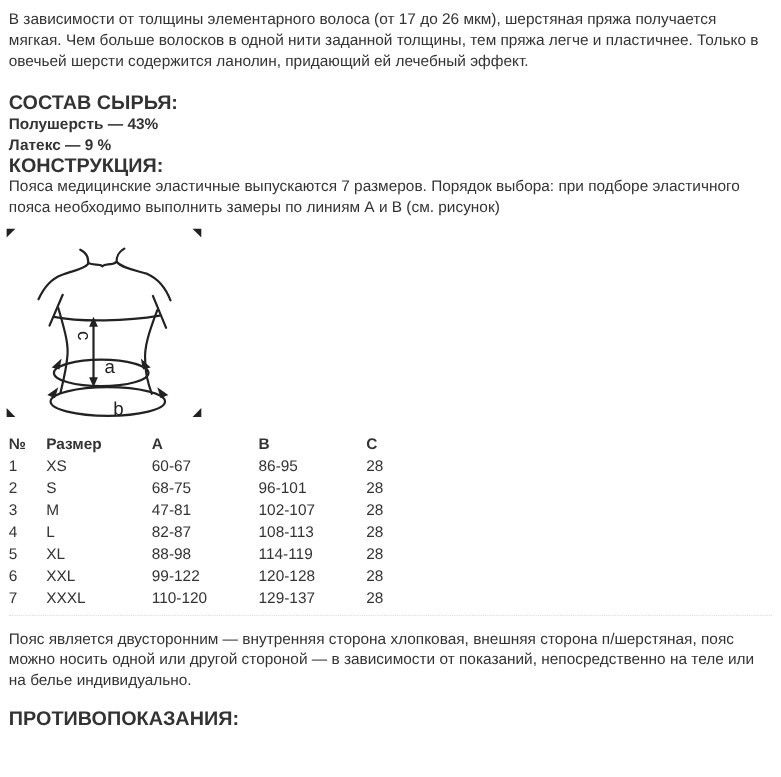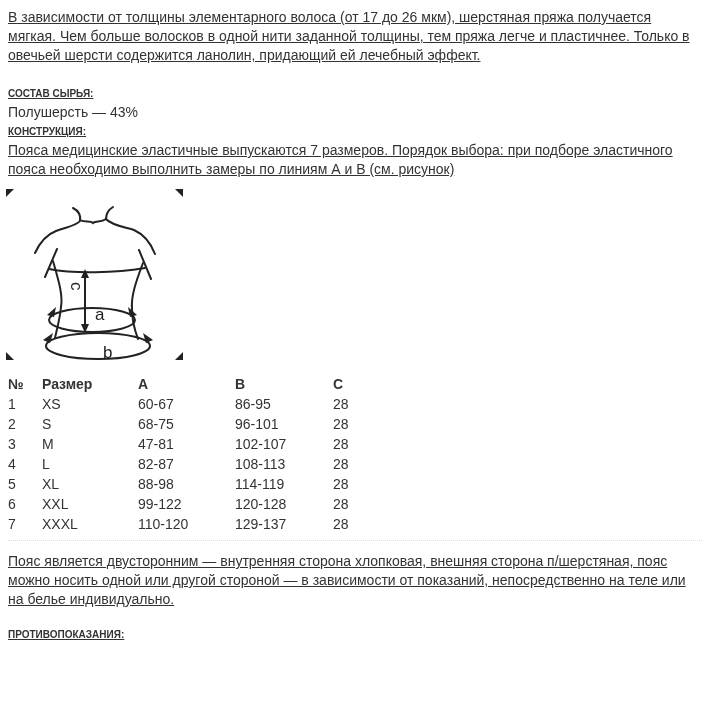--- a/index.html
+++ b/index.html
@@ -7,26 +7,26 @@
   body {
     width: 710px; height: 706px;
     padding: 8px;
     background: #ffffff;
     font-family: "Liberation Sans", sans-serif;
     font-size: 14px;
     line-height: 19px;
     color: #333333;
     overflow: hidden;
   }
-  p { margin: 0; width: 694px; text-decoration: underline; }
+  p { margin: 0; width: 694px; }
   .sect-heading {
-    font-size: 10px; font-weight: bold; margin: 0; line-height: 19px; text-decoration: underline;
+    font-size: 18px; font-weight: bold; margin: 0; line-height: 19px;
   }
   .intro { margin-bottom: 19px; }
-  .comp-list div { height: 19px; }
+  .comp-list div { height: 19px; font-weight: bold; }
   .constr-heading { margin-top: 0; }
   .figure-wrap {
     position: relative;
     width: 180px; height: 180px;
     margin-top: 8px; margin-left: -4px;
   }
   .figure-wrap svg { display: block; }
   table.sizes {
     border-collapse: collapse;
     table-layout: fixed;
@@ -53,20 +53,21 @@
   .contra-heading { margin-top: 16px; }
 </style>
 </head>
 <body>
 
 <p class="intro">В зависимости от толщины элементарного волоса (от 17 до 26 мкм), шерстяная пряжа получается мягкая. Чем больше волосков в одной нити заданной толщины, тем пряжа легче и пластичнее. Только в овечьей шерсти содержится ланолин, придающий ей лечебный эффект.</p>
 
 <div class="sect-heading">СОСТАВ СЫРЬЯ:</div>
 <div class="comp-list">
   <div>Полушерсть — 43%</div>
+  <div>Латекс — 9 %</div>
 </div>
 
 <div class="sect-heading constr-heading">КОНСТРУКЦИЯ:</div>
 <p>Пояса медицинские эластичные выпускаются 7 размеров. Порядок выбора: при подборе эластичного пояса необходимо выполнить замеры по линиям А и В (см. рисунок)</p>
 
 <div class="figure-wrap">
   <svg width="180" height="180" viewBox="0 0 180 180">
     <g stroke="#222222" stroke-width="2" fill="none" stroke-linecap="round">
 
       <path d="M 31,66 C 37,53 44,47 52,44 C 62,40 72,39 76,34 C 77,28 75,24 69,21"></path>

